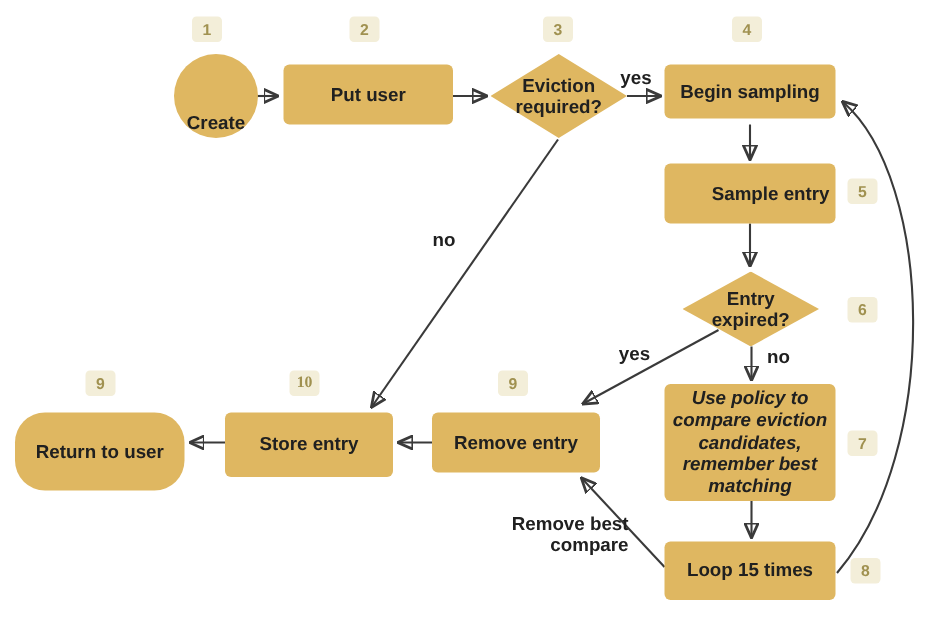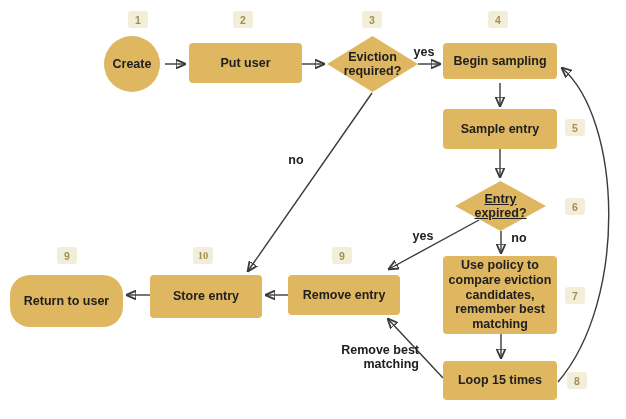--- a/index.html
+++ b/index.html
@@ -76,47 +76,47 @@
     <path d="M501,231 V253" marker-end="url(#arr)"></path>
     <path d="M479,220 L389,269" marker-end="url(#arr)"></path>
     <path d="M372,93 L248,271" marker-end="url(#arr)"></path>
     <path d="M501,334 V358" marker-end="url(#arr)"></path>
     <path d="M443,378 L388,319" marker-end="url(#arr)"></path>
     <path d="M288,295 H266" marker-end="url(#arr)"></path>
     <path d="M150,295 H127" marker-end="url(#arr)"></path>
     <path d="M558,382 C628,300 622,120 562,68" marker-end="url(#arr)"></path>
   </svg>
 
-  <div class="node circle" style="left:104px;top:36px;width:56px;height:56px;">
+  <div class="node circle" style="left:116px;top:36px;width:56px;height:56px;align-items:flex-end;">
     <span>Create</span>
   </div>
 
   <div class="node rect" style="left:189px;top:43px;width:113px;height:40px;">
     <span>Put user</span>
   </div>
 
   <div class="node diamond" style="left:327px;top:36px;width:91px;height:56px;">
     <div class="diamond-fill"></div>
     <span class="diamond-text" style="width:70px;">Eviction required?</span>
   </div>
 
   <div class="node rect" style="left:443px;top:43px;width:114px;height:36px;">
     <span>Begin sampling</span>
   </div>
 
-  <div class="node rect" style="left:443px;top:109px;width:114px;height:40px;">
+  <div class="node rect" style="left:443px;top:109px;width:114px;height:40px;justify-content:flex-end;">
     <span>Sample entry</span>
   </div>
 
   <div class="node diamond" style="left:455px;top:181px;width:91px;height:50px;">
     <div class="diamond-fill"></div>
-    <span class="diamond-text" style="width:62px;text-decoration:underline;">Entry expired?</span>
+    <span class="diamond-text" style="width:62px;">Entry expired?</span>
   </div>
 
-  <div class="node rect" style="left:443px;top:256px;width:114px;height:78px;">
+  <div class="node rect" style="left:443px;top:256px;width:114px;height:78px;font-style:italic;">
     <span>Use policy to compare eviction candidates, remember best matching</span>
   </div>
 
   <div class="node rect" style="left:443px;top:361px;width:114px;height:39px;">
     <span>Loop 15 times</span>
   </div>
 
   <div class="node rect" style="left:288px;top:275px;width:112px;height:40px;">
     <span>Remove entry</span>
   </div>
@@ -138,15 +138,15 @@
   <div class="badge" style="left:565px;top:287px;">7</div>
   <div class="badge" style="left:567px;top:372px;">8</div>
   <div class="badge" style="left:332px;top:247px;">9</div>
   <div class="badge" style="left:193px;top:247px;font-family:Liberation Serif, serif;">10</div>
   <div class="badge" style="left:57px;top:247px;">9</div>
 
   <div class="edge-label" style="left:424px;top:52px;">yes</div>
   <div class="edge-label" style="left:296px;top:160px;">no</div>
   <div class="edge-label" style="left:423px;top:236px;">yes</div>
   <div class="edge-label" style="left:519px;top:238px;">no</div>
-  <div class="edge-label wrap" style="left:373px;top:357px;">Remove best matching</div>
+  <div class="edge-label wrap" style="left:373px;top:357px;">Remove best compare</div>
 
 </div>
 
 </body></html>

